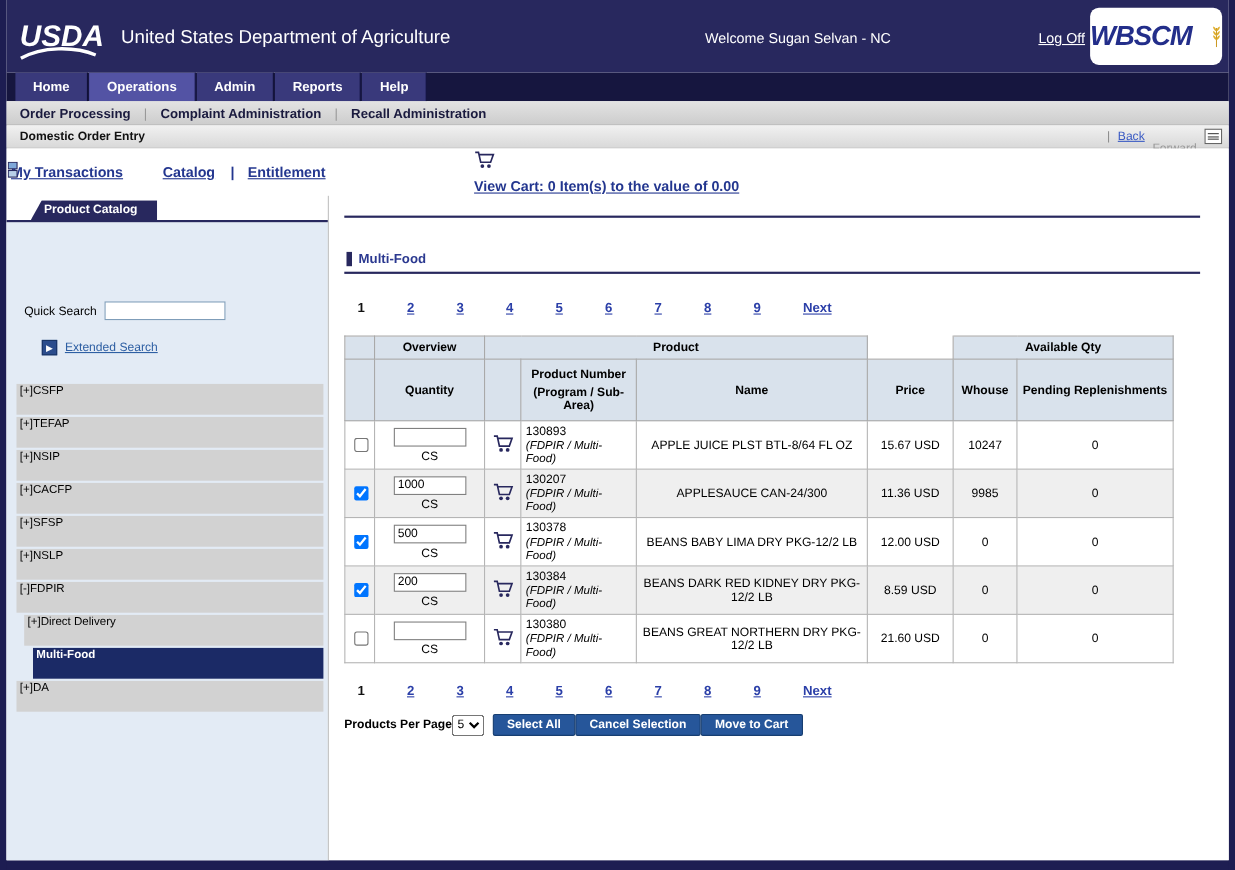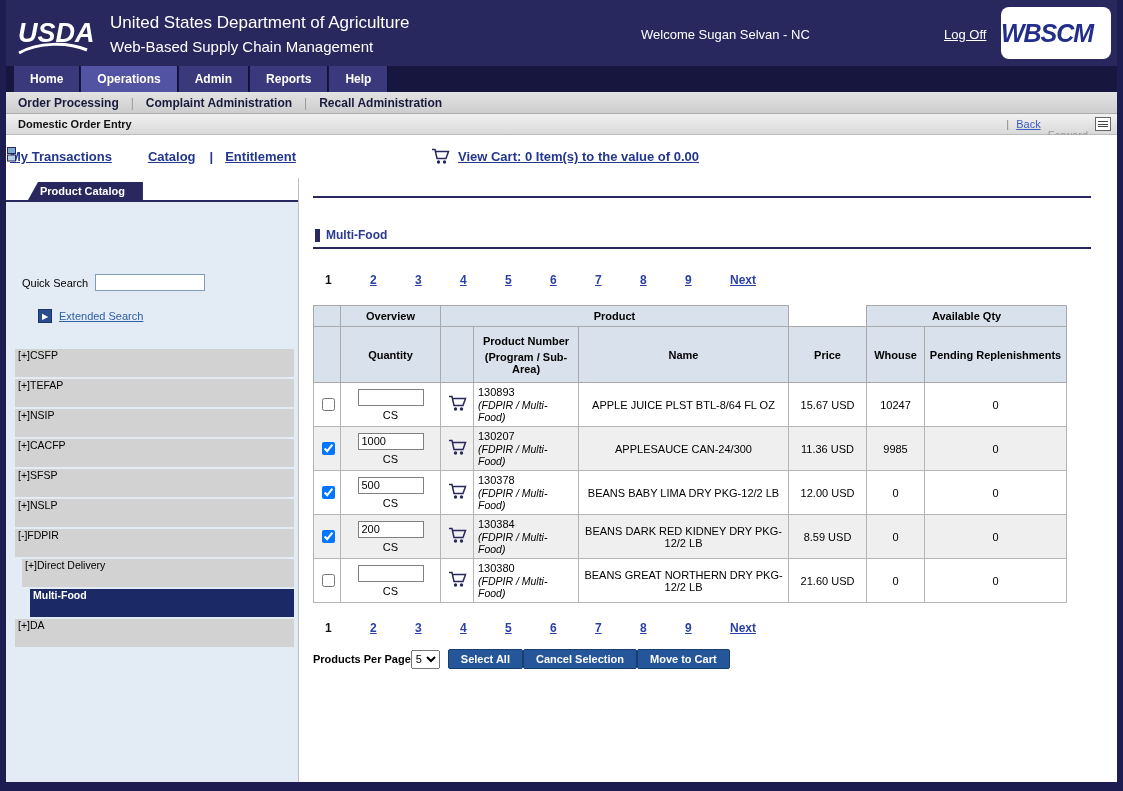--- a/index.html
+++ b/index.html
@@ -20,21 +20,21 @@
   
   .header { height: 66px; background: #28285E; color: #fff; display: flex; align-items: center; padding: 0 10px 0 12px; position: relative; flex: none; }
   .usda-logo { width: 84px; position: relative; }
   .usda-text { font-size: 27px; font-weight: bold; font-style: italic; letter-spacing: 0; }
   .usda-swoosh { position: absolute; left: 0; top: 24px; }
   .header-titles { margin-left: 8px; padding-top: 2px; }
   .dept-line { font-size: 17px; }
   .app-title { font-size: 15px; margin-top: 5px; }
   .welcome { position: absolute; left: 635px; top: 27px; font-size: 13px; }
   .logoff { position: absolute; left: 938px; top: 27px; font-size: 13px; color: #fff; text-decoration: underline; cursor: pointer; }
-  .wbscm-logo { position: absolute; right: 6px; top: 7px; width: 110px; height: 52px; background: #fff; border-radius: 8px; display: flex; align-items: center; justify-content: center; gap: 18px; }
+  .wbscm-logo { position: absolute; right: 6px; top: 7px; width: 120px; height: 52px; background: #fff; border-radius: 8px; display: flex; align-items: center; justify-content: center; gap: 18px; }
   .wbscm-text { color: #232E8A; font-weight: bold; font-size: 25px; letter-spacing: -1px; font-style: italic; }
 
   
   .tabbar { height: 26px; background: #16163F; display: flex; align-items: stretch; padding-left: 8px; gap: 1px; flex: none; }
   .tab { padding: 0 16px; display: flex; align-items: center; background: #39397B; color: #fff; font-size: 12px; font-weight: bold; cursor: pointer; border-right: 1px solid #101038; }
   .tab.active { background: #5353A4; }
 
   
   .subnav { height: 22px; background: linear-gradient(#E3E3E3, #CDCDCD); display: flex; align-items: center; padding-left: 12px; font-size: 12px; font-weight: bold; color: #1A1A3E; border-bottom: 1px solid #ABABAB; flex: none; }
   .subnav .sep { color: #999; margin: 0 12px; font-weight: normal; }
@@ -50,21 +50,21 @@
   .page-menu-icon i { height: 1px; background: #444; display: block; }
 
   
   .content { flex: 1; display: flex; flex-direction: column; position: relative; background: #fff; min-height: 0; }
   .panel-handle-icon { position: absolute; left: 1px; top: 12px; cursor: pointer; }
 
   .links-row { height: 43px; display: flex; align-items: center; padding-left: 4px; flex: none; }
   .tlink { color: #23368F; font-weight: bold; font-size: 13px; text-decoration: underline; cursor: pointer; white-space: nowrap; }
   .gap36 { width: 36px; } .gap14 { width: 14px; } .gap12 { width: 12px; }
   .links-sep { font-weight: bold; color: #23368F; font-size: 13px; }
-  .cart-link-group { display: flex; align-items: center; gap: 8px; margin-left: 135px; cursor: pointer; }
+  .cart-link-group { display: flex; align-items: flex-start; gap: 8px; margin-left: 135px; cursor: pointer; flex-direction: column; }
 
   .panels { flex: 1; display: flex; min-height: 0; }
 
   
   .sidebar { width: 292px; display: flex; flex-direction: column; flex: none; }
   .catalog-header { height: 24px; border-bottom: 2px solid #28285E; position: relative; }
   .catalog-tab { position: absolute; left: 22px; top: 4px; background: #28285E; color: #fff; font-size: 11px; font-weight: bold; padding: 3px 18px 3px 12px; clip-path: polygon(10px 0, 100% 0, 100% 100%, 0 100%); }
   .sidebar-body { flex: 1; background: #E3EBF5; padding-top: 72px; }
   .qs-row { display: flex; align-items: center; padding-left: 16px; font-size: 11px; color: #000; }
   .qs-input { width: 110px; height: 17px; border: 1px solid #7F9DB9; margin-left: 7px; font-size: 11px; background: #fff; }
@@ -118,21 +118,20 @@
 
   <div class="header">
     <div class="usda-logo">
       <span class="usda-text">USDA</span>
       <svg class="usda-swoosh" width="70" height="14" viewBox="0 0 70 14">
           <path d="M1 11 C 20 0 50 0 69 8" stroke="#fff" stroke-width="3" fill="none"></path>
         </svg>
     </div>
     <div class="header-titles">
       <div class="dept-line">United States Department of Agriculture</div>
-      <div class="app-title">Web-Based Supply Chain Management</div>
     </div>
     <div class="welcome">Welcome Sugan Selvan - NC</div>
     <a class="logoff">Log Off</a>
     <div class="wbscm-logo">
       <span class="wbscm-text">WBSCM</span>
       <svg width="18" height="46" viewBox="0 0 22 46">
         <path d="M11 45 V6" stroke="#C9941A" stroke-width="2" fill="none"></path>
         <path d="M11 13 C6 11 4 7 4 3 C9 5 11 8 11 13" fill="#DFAE2F"></path>
         <path d="M11 13 C16 11 18 7 18 3 C13 5 11 8 11 13" fill="#DFAE2F"></path>
         <path d="M11 22 C6 20 4 16 4 12 C9 14 11 17 11 22" fill="#DFAE2F"></path>

